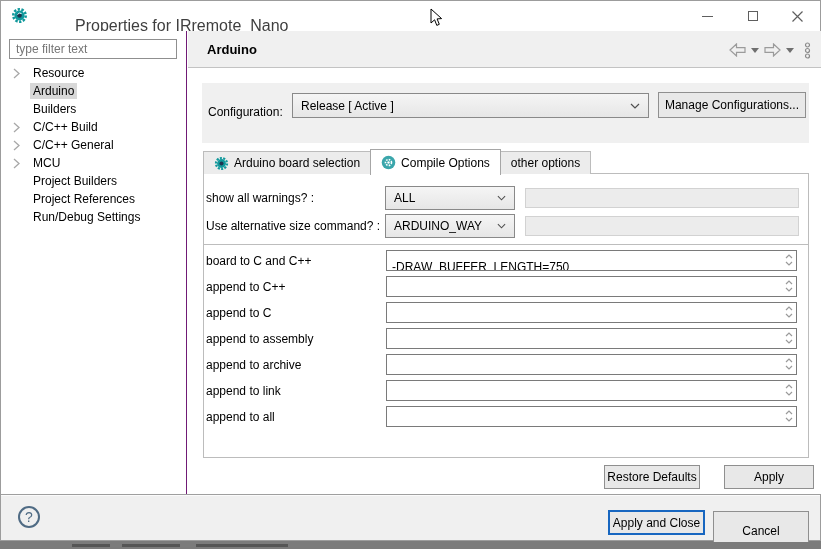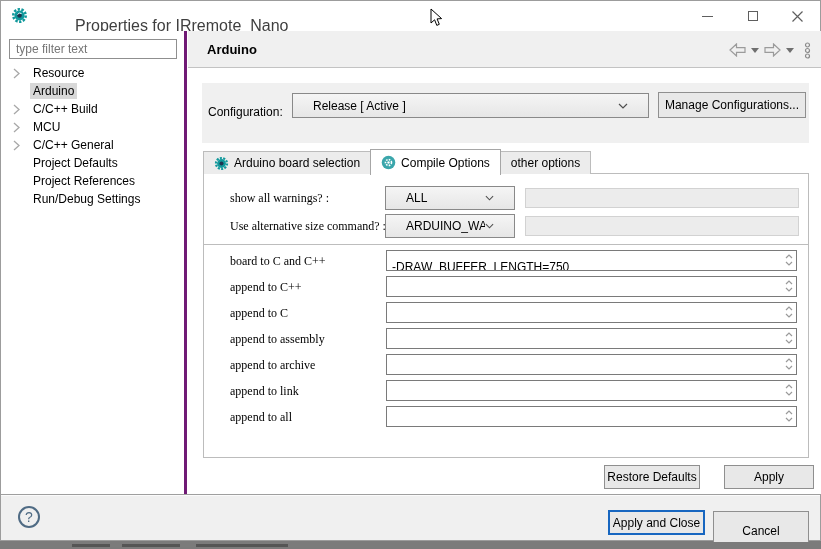--- a/index.html
+++ b/index.html
@@ -11,52 +11,52 @@
   
   .titlebar { position:absolute; left:0; top:0; width:100%; height:30px; background:#ffffff; }
   .app-icon { position:absolute; left:10px; top:6px; width:17px; height:17px; }
   .title-text { position:absolute; left:34px; top:16px; font-size:16px; color:#3f3f3f; white-space:nowrap;margin-left:40px; }
   .win-btn { position:absolute; top:0; width:45px; height:30px; display:flex; align-items:center; justify-content:center; cursor:default; }
   .win-btn.min { right:90px; } .win-btn.max { right:45px; } .win-btn.close { right:0; }
   .min-glyph { width:11px; height:1px; background:#5f5f5f; }
   .max-glyph { width:10px; height:10px; border:1px solid #5f5f5f; }
 
   
-  .sidebar { position:absolute; left:1px; top:30px; width:185px; height:463px; background:#fff; border-right:3px solid #701a75; }
+  .sidebar { position:absolute; left:1px; top:30px; width:185px; height:463px; background:#fff; border-right:1px solid #701a75; }
   .filter-input { position:absolute; left:7px; top:8px; width:168px; height:20px; border:1px solid #8f8f8f; padding:1px 6px; font-family:"Liberation Sans",sans-serif; font-size:12px; color:#000; outline:none; }
   .filter-input::placeholder { color:#757575; }
   .tree { position:absolute; left:0; top:33px; right:1px; }
   .tree-item { height:18px; display:flex; align-items:center; }
   .tw { width:17px; padding-left:11px; display:flex; align-items:center; flex:0 0 28px; }
   .tree-label { padding:1px 3px; white-space:nowrap; }
   .tree-label.selected { background:#d8d8d8; }
 
   
   .main { position:absolute; left:187px; top:30px; width:633px; height:463px; background:#fff; }
   .main-header { position:absolute; left:0; top:0; right:0; height:37px; background:#f0f0f0; border-bottom:1px solid #c3c3c3; }
   .main-title { position:absolute; left:19px; top:11px; font-weight:bold; font-size:13px; }
   .nav { position:absolute; right:9px; top:11px; display:flex; align-items:center; gap:3px; height:16px; }
   .caret-down { width:0; height:0; border-left:4px solid transparent; border-right:4px solid transparent; border-top:5px solid #6f6f6f; margin:0 2px; }
 
   .config-group { position:absolute; left:14px; top:52px; width:607px; height:60px; background:#f0f0f0; }
   .config-label { position:absolute; left:6px; top:22px; }
-  .combo { border:1px solid #898989; background:linear-gradient(#f5f5f5,#e6e6e6); display:flex; align-items:center; padding:0 20px; cursor:default; }
+  .combo { border:1px solid #898989; background:linear-gradient(#f5f5f5,#e6e6e6); display:flex; align-items:center; padding:0 8px; cursor:default; }
   .combo .cv { flex:1; white-space:nowrap; overflow:hidden; }
   .config-combo { position:absolute; left:90px; top:10px; width:357px; height:25px; }
   .btn { border:1px solid #8f8f8f; background:#e8e8e8; display:flex; align-items:center; justify-content:center; font-family:"Liberation Sans",sans-serif; font-size:12px; color:#000; cursor:default; white-space:nowrap; }
   .manage-btn { position:absolute; left:456px; top:9px; width:148px; height:26px; }
 
   
   .tabbar { position:absolute; left:15px; top:117px; display:flex; align-items:flex-end; height:26px; z-index:3; }
   .tab { height:23px; display:flex; align-items:center; gap:5px; padding:0 10px; background:#ececec; border:1px solid #bcbcbc; border-bottom:none; white-space:nowrap; cursor:default; }
   .tab + .tab { margin-left:-1px; }
   .tab.active { height:26px; background:#fff; border-color:#a6a6a6; margin-bottom:-1px; z-index:4; }
 
   .content-box { position:absolute; left:15px; top:142px; width:606px; height:285px; background:#fff; border:1px solid #bcbcbc; z-index:1; }
-  .frm-label { position:absolute; left:26px; white-space:nowrap;font-family:Liberation Serif, serif; }
+  .frm-label { position:absolute; left:2px; white-space:nowrap; }
   .cmb { position:absolute; left:181px; width:130px; height:24px; }
   .dis-field { position:absolute; left:321px; width:274px; height:20px; background:#ececec; border:1px solid #d2d2d2; }
   .sep { position:absolute; left:0; right:0; top:70px; border-top:1px solid #bdbdbd; }
   .app-field { position:absolute; left:182px; width:411px; height:21px; }
   .app-input { width:100%; height:100%; border:1px solid #7a7a7a; padding:12px 16px 0 5px; font-family:"Liberation Sans",sans-serif; font-size:12px; color:#000; outline:none; background:#fff; }
   .spinner { position:absolute; right:2px; top:1px; width:12px; height:18px; display:flex; flex-direction:column; align-items:center; justify-content:center; gap:2px; }
 
   .defaults-row { position:absolute; right:7px; top:434px; display:flex; gap:8px; }
   .restore-btn { width:96px; height:24px; }
   .apply-btn { width:90px; height:24px;margin-left:16px; }
@@ -117,46 +117,50 @@
                 <path d="M1 1 L6 5.5 L1 10" fill="none" stroke="#a8a8a8" stroke-width="1.3"></path>
               </svg>
             </span>
           <span class="tree-label">Resource</span>
         </div>
         <div class="tree-item">
           <span class="tw"></span>
           <span class="tree-label selected">Arduino</span>
         </div>
         <div class="tree-item">
+          <span class="tw"></span>
+          <span class="tree-label">Builders</span>
+        </div>
+        <div class="tree-item">
           <span class="tw">
               <svg width="7" height="11" viewBox="0 0 7 11">
                 <path d="M1 1 L6 5.5 L1 10" fill="none" stroke="#a8a8a8" stroke-width="1.3"></path>
               </svg>
             </span>
           <span class="tree-label">C/C++ Build</span>
         </div>
         <div class="tree-item">
           <span class="tw">
               <svg width="7" height="11" viewBox="0 0 7 11">
                 <path d="M1 1 L6 5.5 L1 10" fill="none" stroke="#a8a8a8" stroke-width="1.3"></path>
               </svg>
             </span>
-          <span class="tree-label">MCU</span>
+          <span class="tree-label">C/C++ General</span>
         </div>
         <div class="tree-item">
           <span class="tw">
               <svg width="7" height="11" viewBox="0 0 7 11">
                 <path d="M1 1 L6 5.5 L1 10" fill="none" stroke="#a8a8a8" stroke-width="1.3"></path>
               </svg>
             </span>
-          <span class="tree-label">C/C++ General</span>
-        </div>
-        <div class="tree-item">
-          <span class="tw"></span>
-          <span class="tree-label">Project Defaults</span>
+          <span class="tree-label">MCU</span>
+        </div>
+        <div class="tree-item">
+          <span class="tw"></span>
+          <span class="tree-label">Project Builders</span>
         </div>
         <div class="tree-item">
           <span class="tw"></span>
           <span class="tree-label">Project References</span>
         </div>
         <div class="tree-item">
           <span class="tw"></span>
           <span class="tree-label">Run/Debug Settings</span>
         </div>
       </div>

